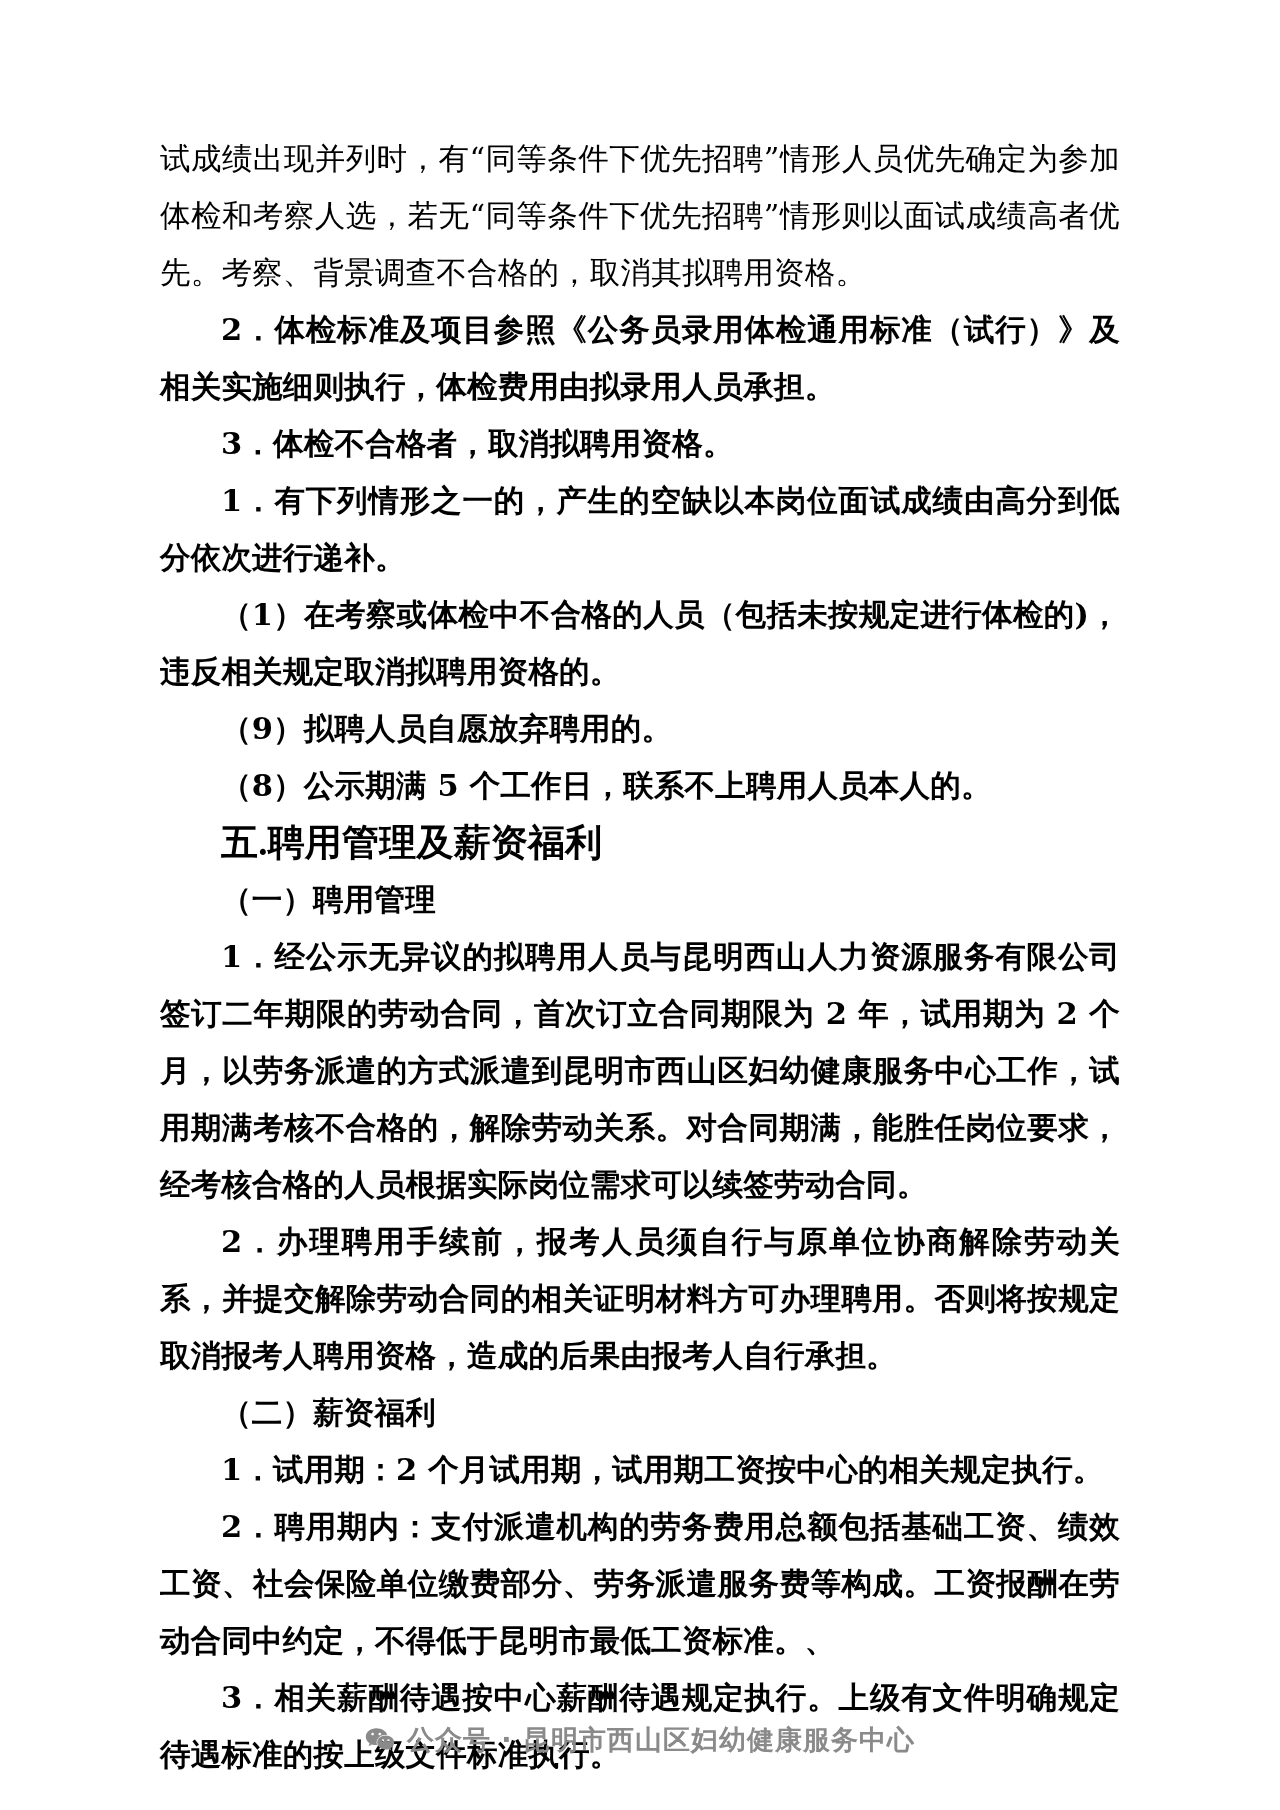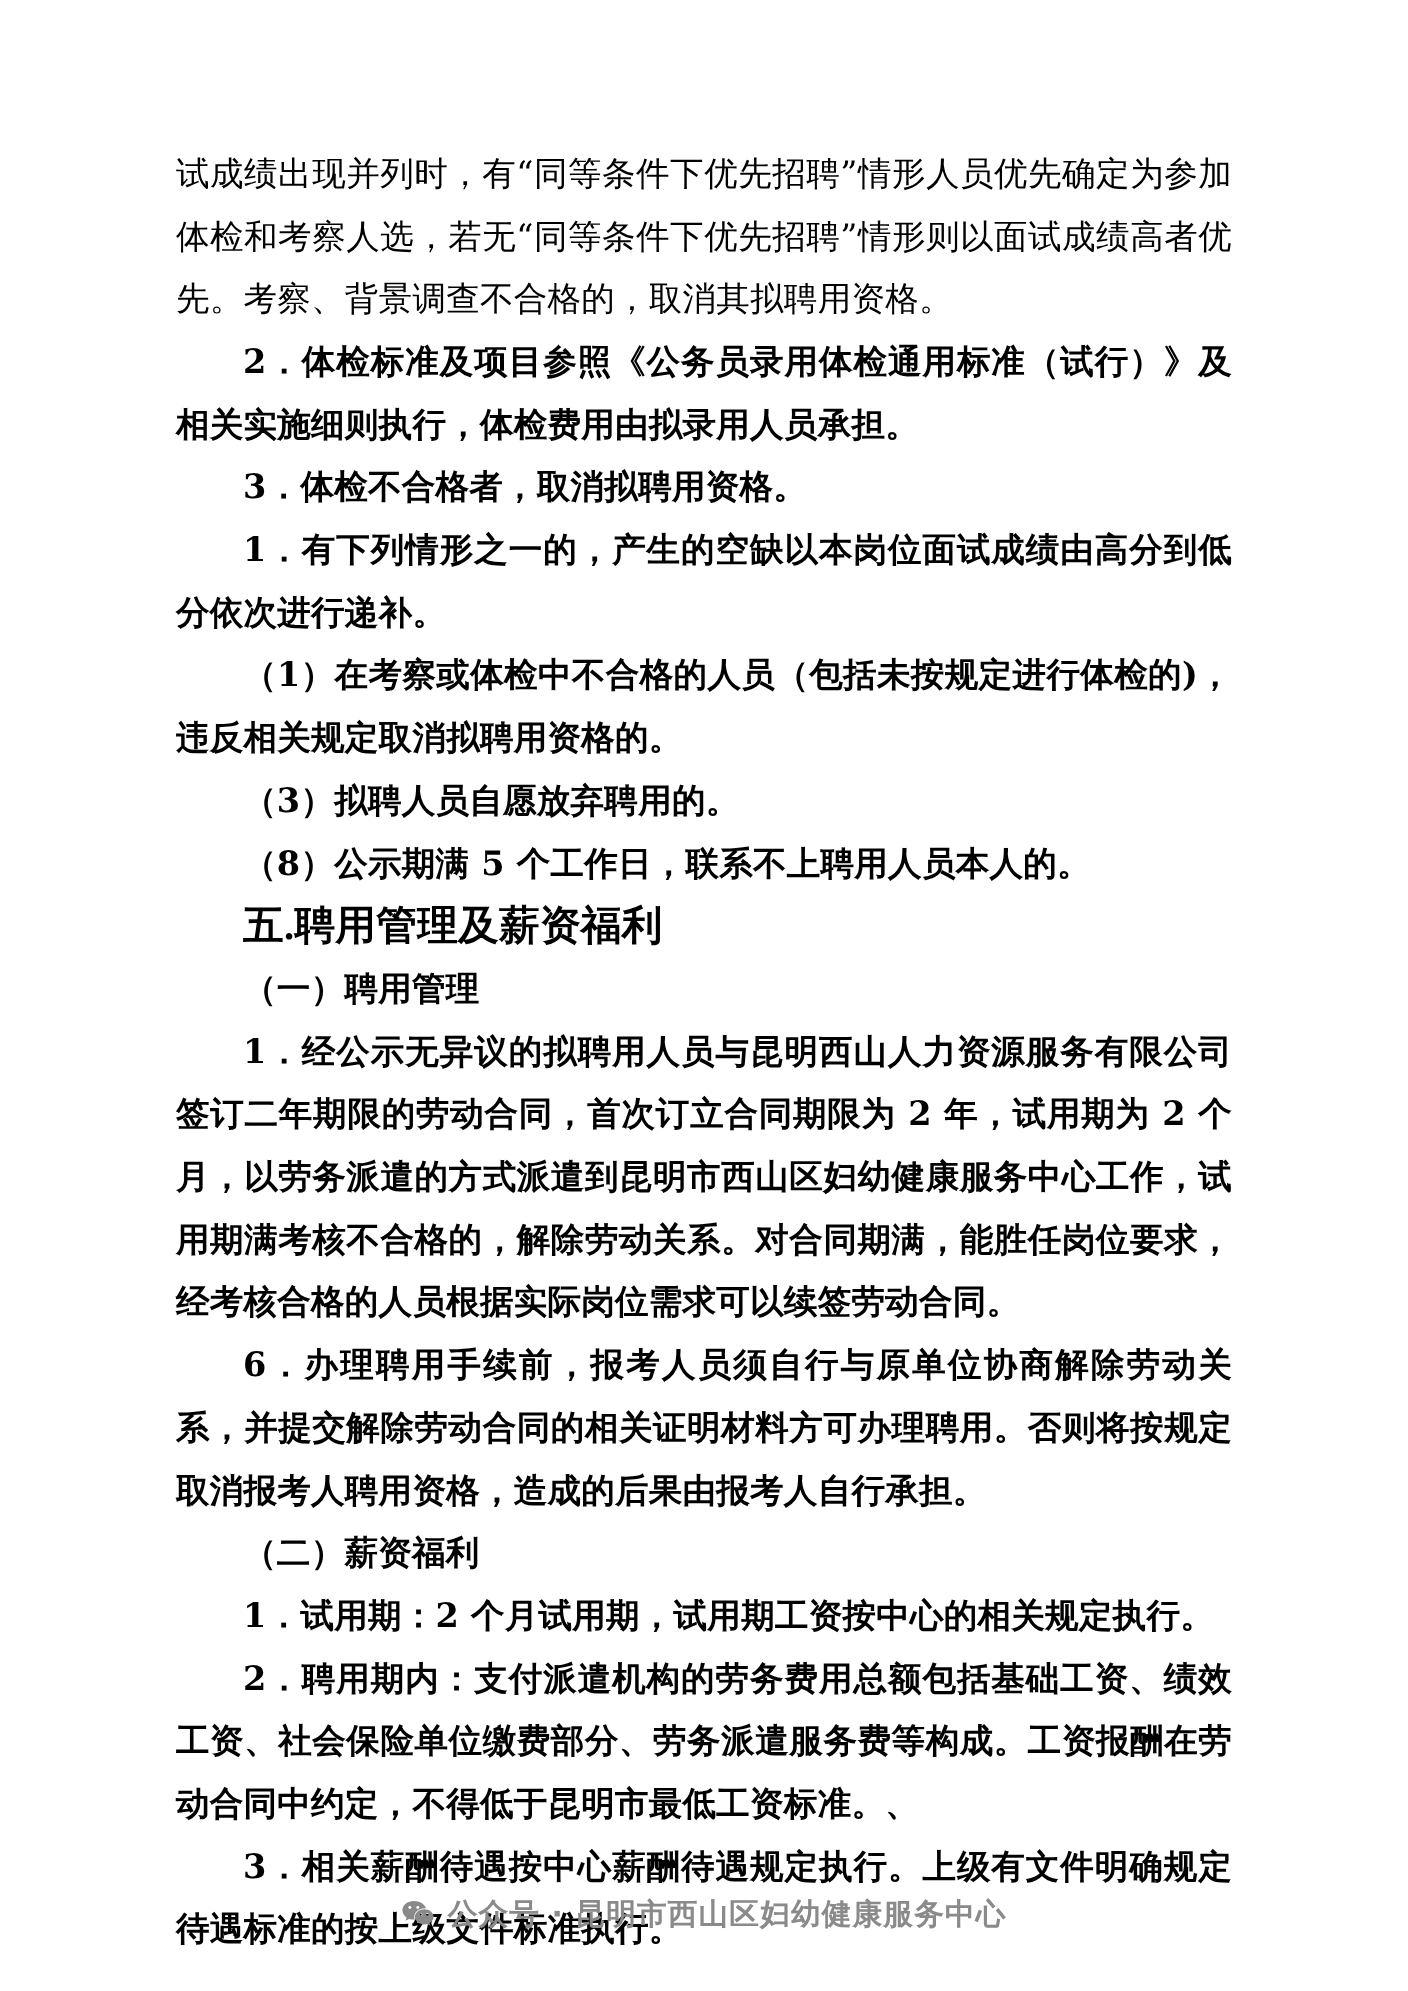--- a/index.html
+++ b/index.html
@@ -76,28 +76,28 @@
 <body>
 
 <div class="page">
   <div class="doc-body">
 
     <p class="para">试成绩出现并列时，有“同等条件下优先招聘”情形人员优先确定为参加体检和考察人选，若无“同等条件下优先招聘”情形则以面试成绩高者优先。考察、背景调查不合格的，取消其拟聘用资格。</p>
     <p class="para indent2">2．体检标准及项目参照《公务员录用体检通用标准（试行）》及相关实施细则执行，体检费用由拟录用人员承担。</p>
     <p class="para indent2">3．体检不合格者，取消拟聘用资格。</p>
     <p class="para indent2">1．有下列情形之一的，产生的空缺以本岗位面试成绩由高分到低分依次进行递补。</p>
     <p class="para indent2">（1）在考察或体检中不合格的人员（包括未按规定进行体检的)，违反相关规定取消拟聘用资格的。</p>
-    <p class="para indent2">（3）拟聘人员自愿放弃聘用的。</p>
+    <p class="para indent2">（9）拟聘人员自愿放弃聘用的。</p>
     <p class="para indent2">（8）公示期满 5 个工作日，联系不上聘用人员本人的。</p>
 
     <p class="heading">五.聘用管理及薪资福利</p>
 
     <p class="para indent2">（一）聘用管理</p>
     <p class="para indent2">1．经公示无异议的拟聘用人员与昆明西山人力资源服务有限公司签订二年期限的劳动合同，首次订立合同期限为 2 年，试用期为 2 个月，以劳务派遣的方式派遣到昆明市西山区妇幼健康服务中心工作，试用期满考核不合格的，解除劳动关系。对合同期满，能胜任岗位要求，经考核合格的人员根据实际岗位需求可以续签劳动合同。</p>
-    <p class="para indent2">6．办理聘用手续前，报考人员须自行与原单位协商解除劳动关系，并提交解除劳动合同的相关证明材料方可办理聘用。否则将按规定取消报考人聘用资格，造成的后果由报考人自行承担。</p>
+    <p class="para indent2">2．办理聘用手续前，报考人员须自行与原单位协商解除劳动关系，并提交解除劳动合同的相关证明材料方可办理聘用。否则将按规定取消报考人聘用资格，造成的后果由报考人自行承担。</p>
     <p class="para indent2">（二）薪资福利</p>
     <p class="para indent2">1．试用期：2 个月试用期，试用期工资按中心的相关规定执行。</p>
     <p class="para indent2">2．聘用期内：支付派遣机构的劳务费用总额包括基础工资、绩效工资、社会保险单位缴费部分、劳务派遣服务费等构成。工资报酬在劳动合同中约定，不得低于昆明市最低工资标准。、</p>
     <p class="para indent2">3．相关薪酬待遇按中心薪酬待遇规定执行。上级有文件明确规定待遇标准的按上级文件标准执行。</p>
 
   </div>
 </div>
 
 <div class="footer">
   <span class="wechat-icon">

